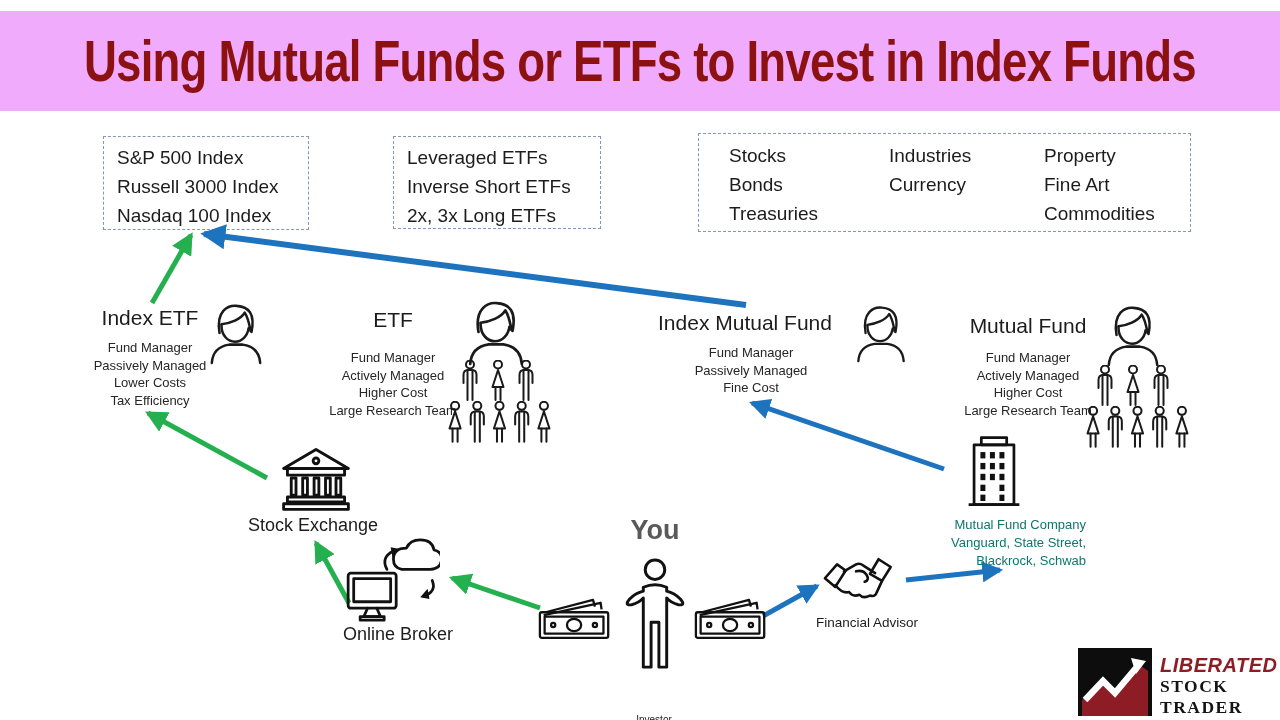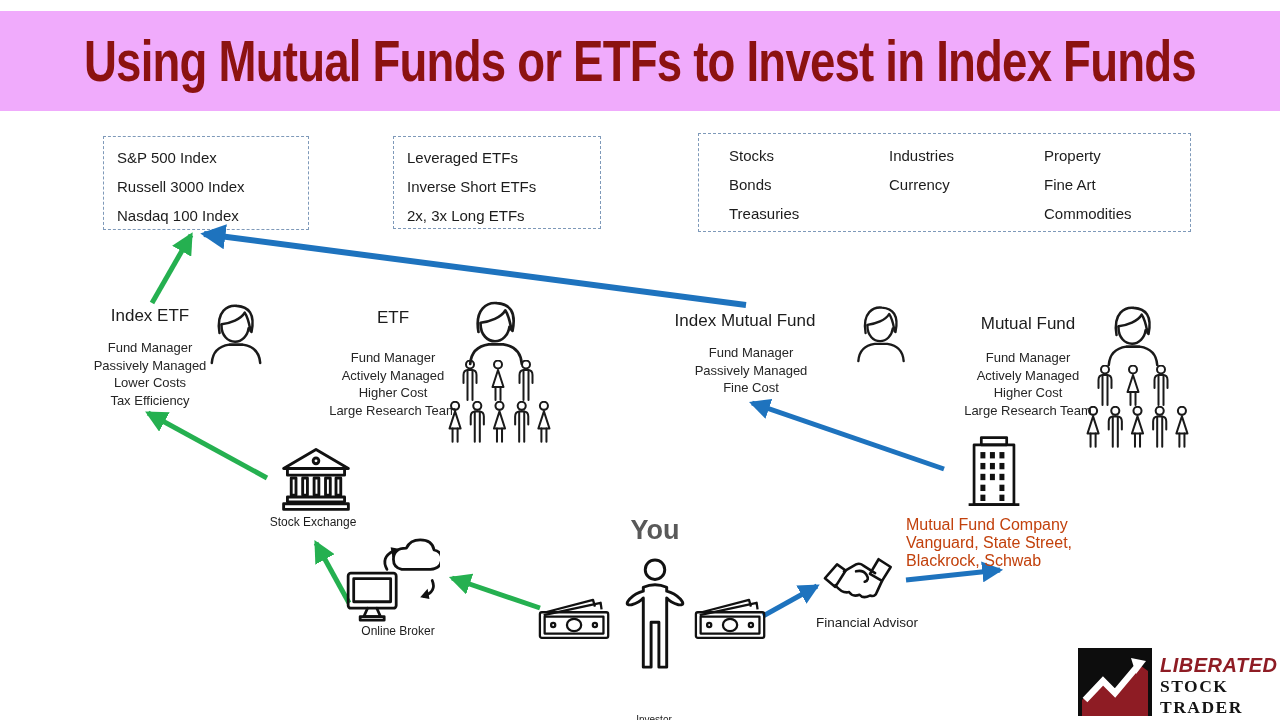--- a/index.html
+++ b/index.html
@@ -4,30 +4,30 @@
 <style>
   html,body{margin:0;padding:0;background:#fff;}
   #stage{position:relative;width:1280px;height:720px;background:#fff;overflow:hidden;
          font-family:"Liberation Sans",sans-serif;color:#1c1c1c;}
   
   .header{position:absolute;left:0;top:11px;width:1280px;height:100px;background:#f0abfc;
           display:flex;align-items:center;justify-content:center;}
   .title-text{display:inline-block;transform:scaleX(.8);transform-origin:center;
           font-weight:800;font-size:57px;letter-spacing:-1px;color:#8c1211;white-space:nowrap;}
   
-  .dashbox{position:absolute;border:1px dashed #7e99b9;font-size:15px;line-height:29px;color:#1c1c1c;}
+  .dashbox{position:absolute;border:1px dashed #7e99b9;font-size:19px;line-height:29px;color:#1c1c1c;}
   .dashbox .pad{padding:6px 0 0 13px;}
   #box-assets{display:flex;}
   #box-assets .col{padding-top:7px;line-height:29px;}
   
-  .fund-title{position:absolute;font-size:17px;color:#1c1c1c;white-space:nowrap;text-align:center;}
+  .fund-title{position:absolute;font-size:21px;color:#1c1c1c;white-space:nowrap;text-align:center;}
   .fund-lines{position:absolute;font-size:13px;line-height:17.5px;text-align:center;color:#262626;}
   
-  .lbl{position:absolute;font-size:12px;color:#1c1c1c;text-align:center;white-space:nowrap;}
-  .lbl-multi{position:absolute;font-size:16px;line-height:18px;color:#c2410c;text-align:left;}
+  .lbl{position:absolute;font-size:18px;color:#1c1c1c;text-align:center;white-space:nowrap;}
+  .lbl-multi{position:absolute;font-size:13px;line-height:18px;color:#0f766e;text-align:right;}
   .you-heading{position:absolute;font-size:27px;font-weight:700;color:#595959;text-align:center;}
   .icon{position:absolute;}
   svg{display:block;}
   
   .logo-wrap{position:absolute;left:1078px;top:648px;display:flex;align-items:flex-start;}
   .logo-text{margin-left:8px;padding-top:6px;}
   .logo-brand{font-style:italic;font-weight:700;font-size:20px;color:#8e1c24;letter-spacing:.5px;line-height:22px;}
   .logo-sub{font-family:"Liberation Serif",serif;font-size:17.5px;font-weight:600;color:#141414;letter-spacing:1.5px;line-height:21px;}
   .logo-tag{font-size:10.5px;font-weight:700;color:#141414;line-height:15px;}
   .arrow-layer{position:absolute;left:0;top:0;pointer-events:none;}

